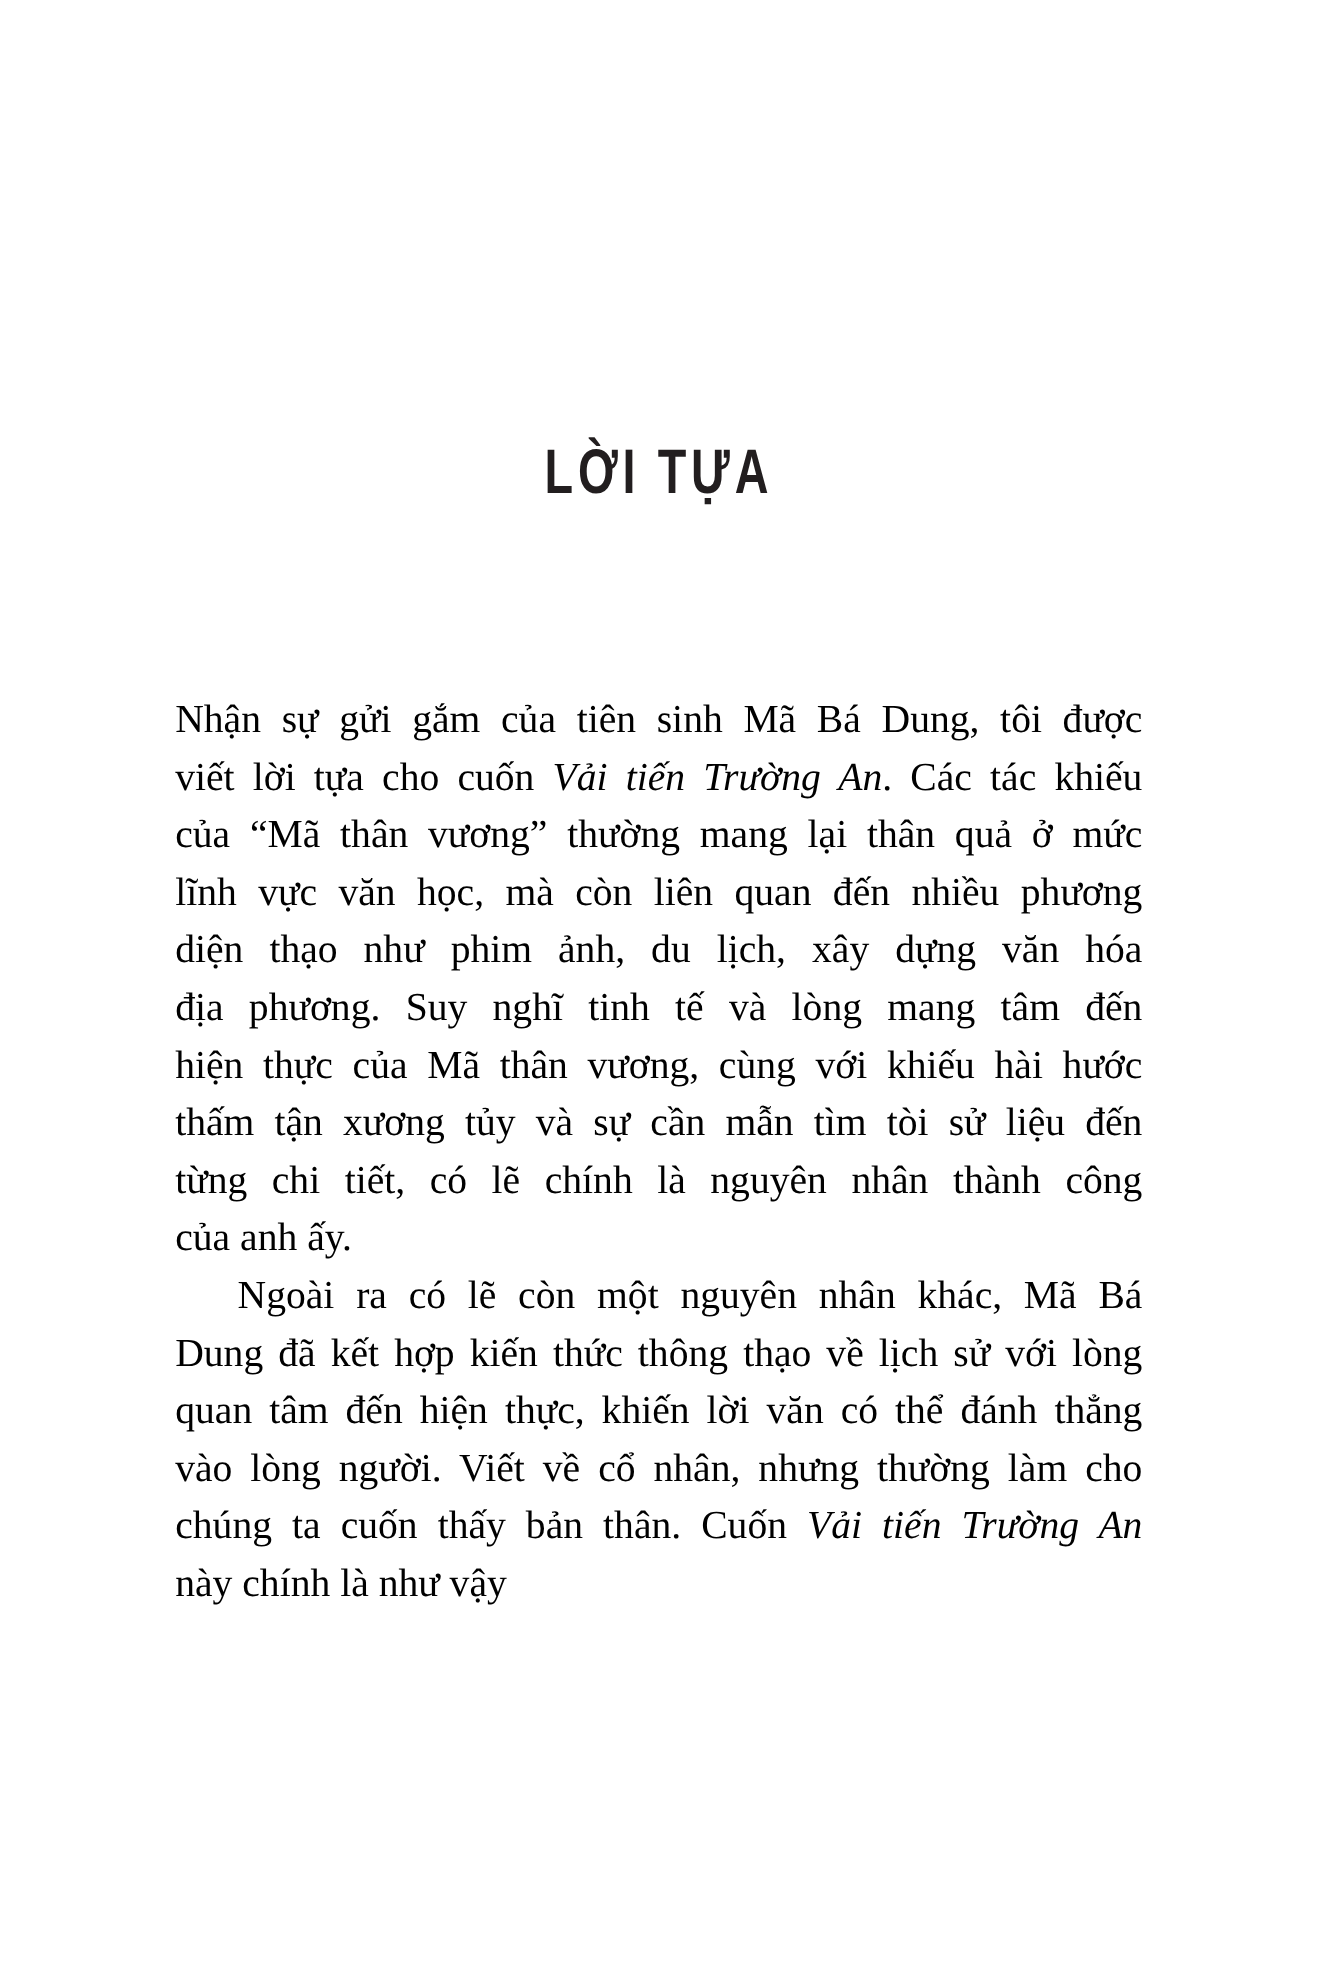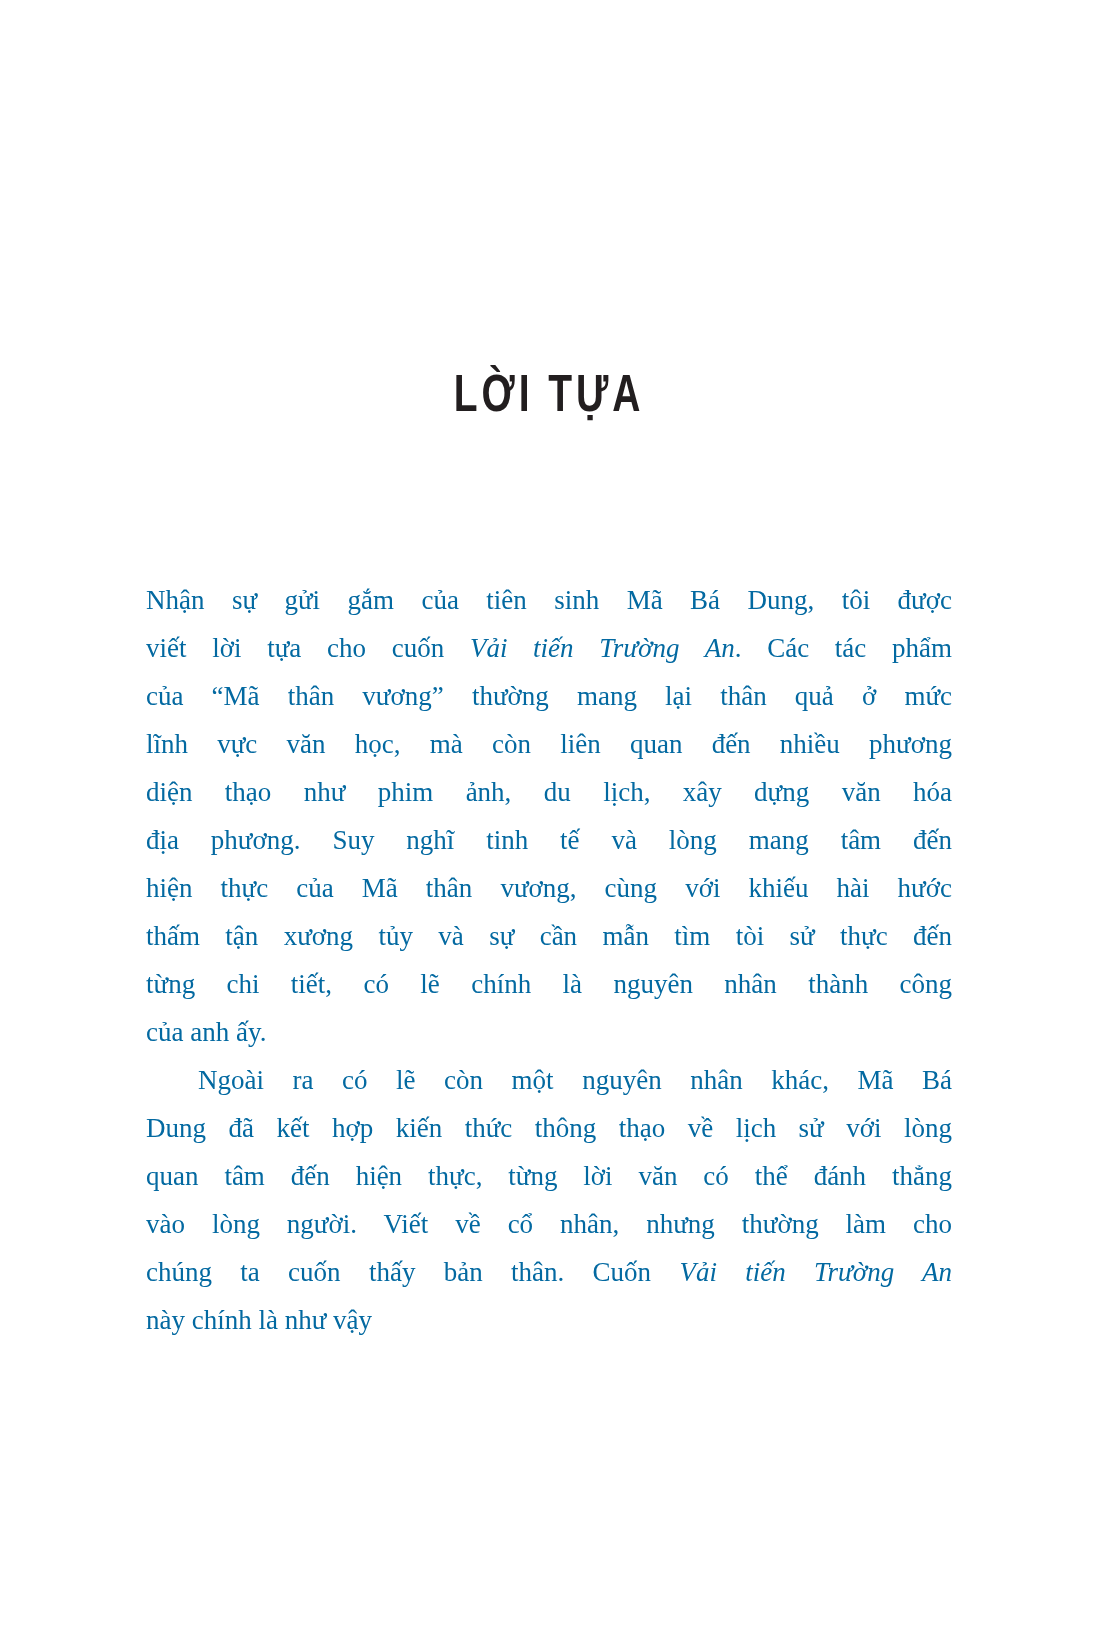--- a/index.html
+++ b/index.html
@@ -36,23 +36,23 @@
     color: #221e1f;
     transform: scale(0.78, 1.05);
     transform-origin: center center;
     white-space: nowrap;
   }
   .body-text {
     position: absolute;
     top: 576px;
     left: 146px;
     width: 806px;
-    font-size: 27px;
+    font-size: 33px;
     line-height: 48px;
-    color: #0369a1;
+    color: #000000;
     font-family: Liberation Serif, serif;
   }
   .line {
     text-align: justify;
     text-align-last: left;
     white-space: normal;
   }
   .line.just {
     text-align-last: justify;
   }
@@ -65,29 +65,29 @@
 </style>
 </head>
 <body>
 
 <main class="page">
   <header class="title-wrap">
     <h1 class="title-text">LỜI TỰA</h1>
   </header>
   <section class="body-text">
       <div class="line just"><span>Nhận sự gửi gắm của tiên sinh Mã Bá Dung, tôi được</span></div>
-      <div class="line just"><span>viết lời tựa cho cuốn </span><em>Vải tiến Trường An</em><span>. Các tác phẩm</span></div>
+      <div class="line just"><span>viết lời tựa cho cuốn </span><em>Vải tiến Trường An</em><span>. Các tác khiếu</span></div>
       <div class="line just"><span>của “Mã thân vương” thường mang lại thân quả ở mức</span></div>
       <div class="line just"><span>lĩnh vực văn học, mà còn liên quan đến nhiều phương</span></div>
       <div class="line just"><span>diện thạo như phim ảnh, du lịch, xây dựng văn hóa</span></div>
       <div class="line just"><span>địa phương. Suy nghĩ tinh tế và lòng mang tâm đến</span></div>
       <div class="line just"><span>hiện thực của Mã thân vương, cùng với khiếu hài hước</span></div>
-      <div class="line just"><span>thấm tận xương tủy và sự cần mẫn tìm tòi sử thực đến</span></div>
+      <div class="line just"><span>thấm tận xương tủy và sự cần mẫn tìm tòi sử liệu đến</span></div>
       <div class="line just"><span>từng chi tiết, có lẽ chính là nguyên nhân thành công</span></div>
       <div class="line"><span>của anh ấy.</span></div>
       <div class="line just indent"><span>Ngoài ra có lẽ còn một nguyên nhân khác, Mã Bá</span></div>
       <div class="line just"><span>Dung đã kết hợp kiến thức thông thạo về lịch sử với lòng</span></div>
-      <div class="line just"><span>quan tâm đến hiện thực, từng lời văn có thể đánh thẳng</span></div>
+      <div class="line just"><span>quan tâm đến hiện thực, khiến lời văn có thể đánh thẳng</span></div>
       <div class="line just"><span>vào lòng người. Viết về cổ nhân, nhưng thường làm cho</span></div>
       <div class="line just"><span>chúng ta cuốn thấy bản thân. Cuốn </span><em>Vải tiến Trường An</em></div>
       <div class="line"><span>này chính là như vậy</span></div>
     </section>
 </main>
 
 </body></html>

